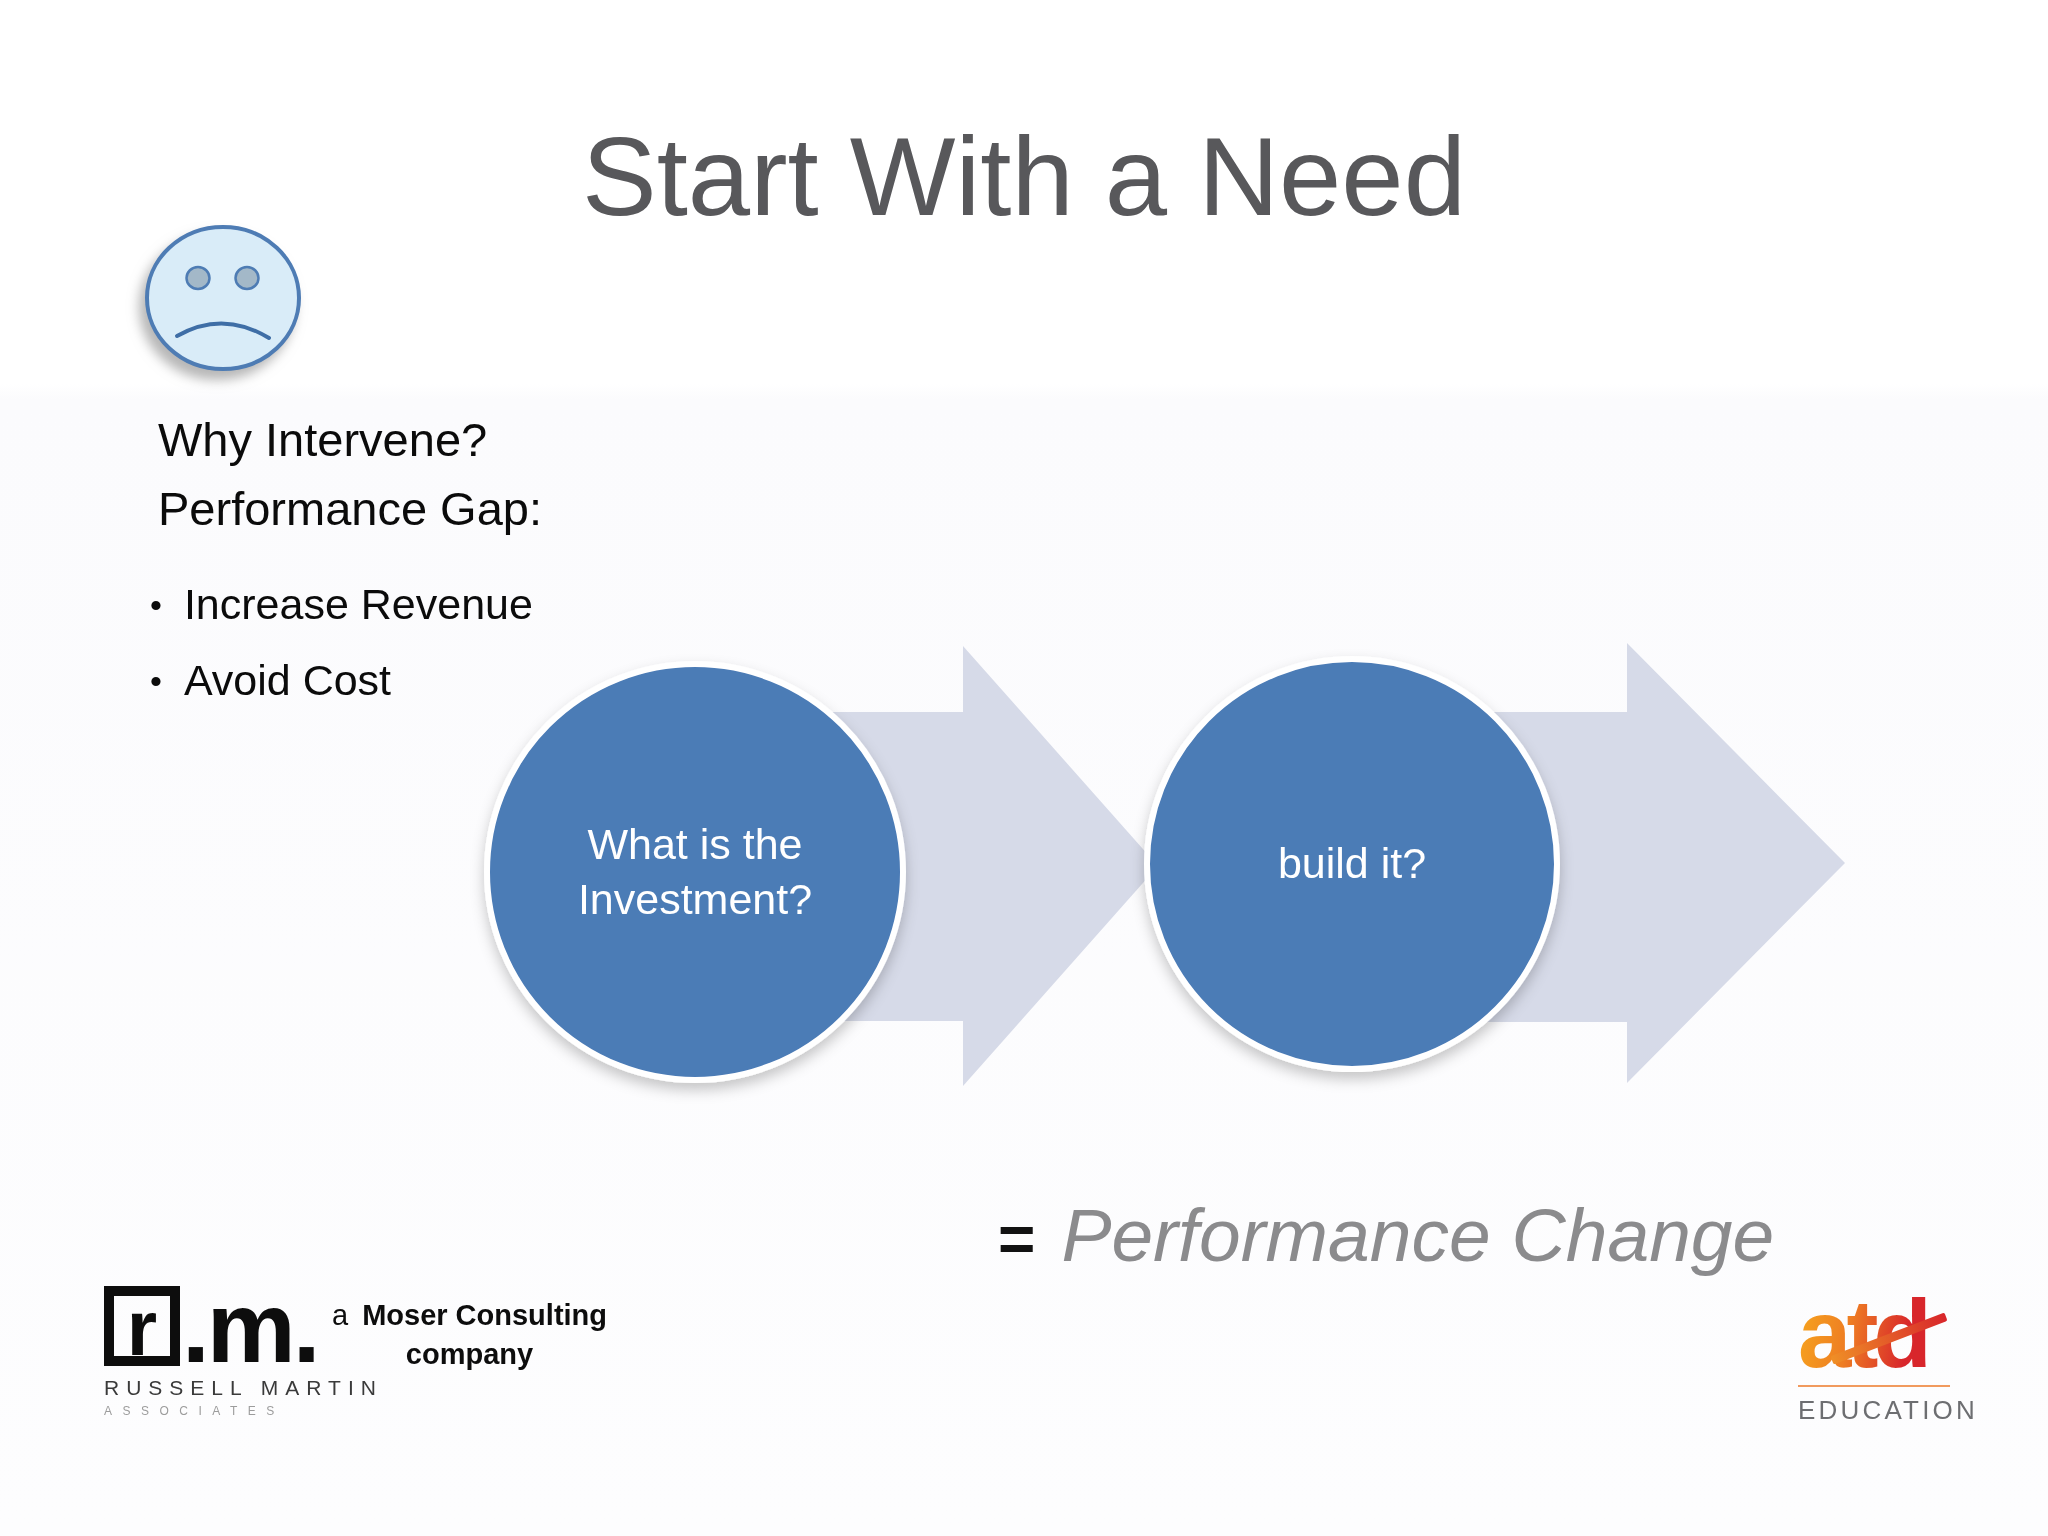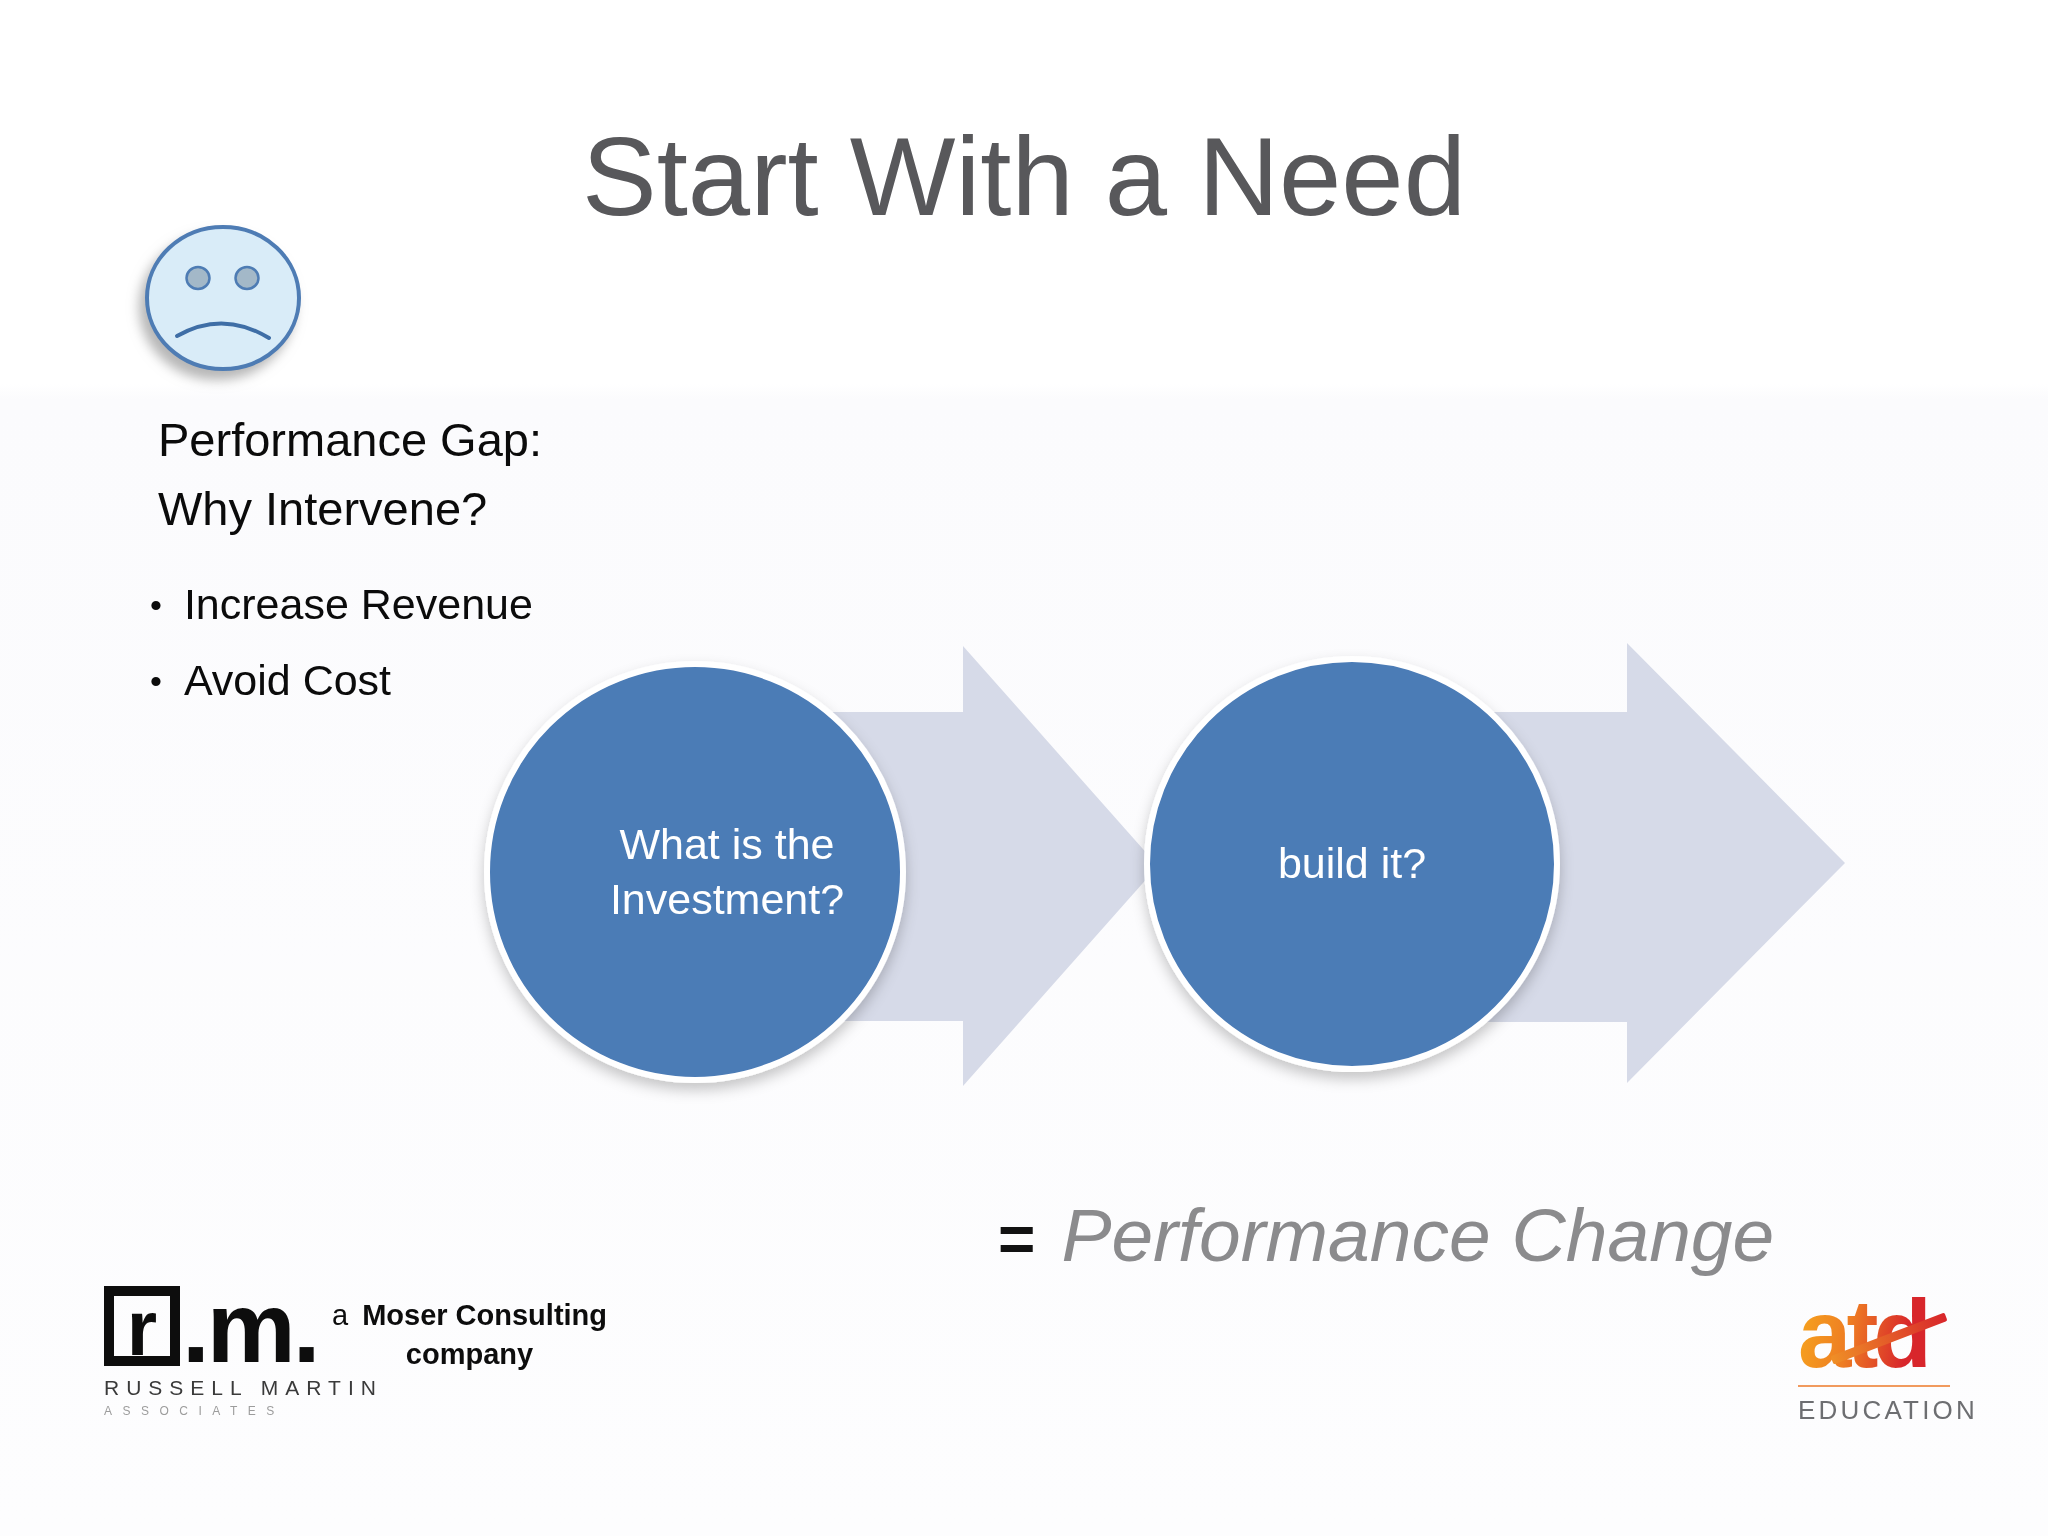--- a/index.html
+++ b/index.html
@@ -32,21 +32,21 @@
   }
   .bullets li{display:flex;align-items:baseline;}
   .bullet-glyph{font-size:34px;margin-right:22px;position:relative;top:-2px;}
   
   .diagram{position:absolute;left:0;top:0;width:2048px;height:1536px;}
   .step-text{
     position:absolute;transform:translate(-50%,-50%);
     color:#ffffff;text-align:center;
     font-size:43px;line-height:1.29;
   }
-  .step-text.s0{left:727px;top:872px;width:350px;}
+  .step-text.s0{left:695px;top:872px;width:350px;}
   .step-text.s1{left:1352px;top:864px;width:320px;}
   
   .result{
     position:absolute;left:998px;top:1192px;
     display:flex;align-items:baseline;gap:26px;
   }
   .equals{font-size:64px;font-weight:800;color:#121212;}
   .result-label{font-size:75px;font-style:italic;color:#8b8b8d;}
   
   .rm{position:absolute;left:104px;top:1286px;color:#0d0d0d;}
@@ -88,22 +88,22 @@
   <div class="title">Start With a Need</div>
 
   <svg class="face" viewBox="0 0 166 152" aria-hidden="true">
     <ellipse cx="83" cy="74" rx="76" ry="71" fill="#d9ecf8" stroke="#4e7cb4" stroke-width="4"></ellipse>
     <ellipse cx="58" cy="54" rx="11.5" ry="11" fill="#a3b8c8" stroke="#4e7cb4" stroke-width="2.5"></ellipse>
     <ellipse cx="107" cy="54" rx="11.5" ry="11" fill="#a3b8c8" stroke="#4e7cb4" stroke-width="2.5"></ellipse>
     <path d="M 37 112 Q 83 86 129 114" fill="none" stroke="#3f6ea6" stroke-width="4" stroke-linecap="round"></path>
   </svg>
 
   <div class="pg-heading">
+    <div>Why Intervene?</div>
     <div>Performance Gap:</div>
-    <div>Why Intervene?</div>
   </div>
 
   <ul class="bullets">
     <li>
       <span class="bullet-glyph">•</span>
       <span>Increase Revenue</span>
     </li>
     <li>
       <span class="bullet-glyph">•</span>
       <span>Avoid Cost</span>

